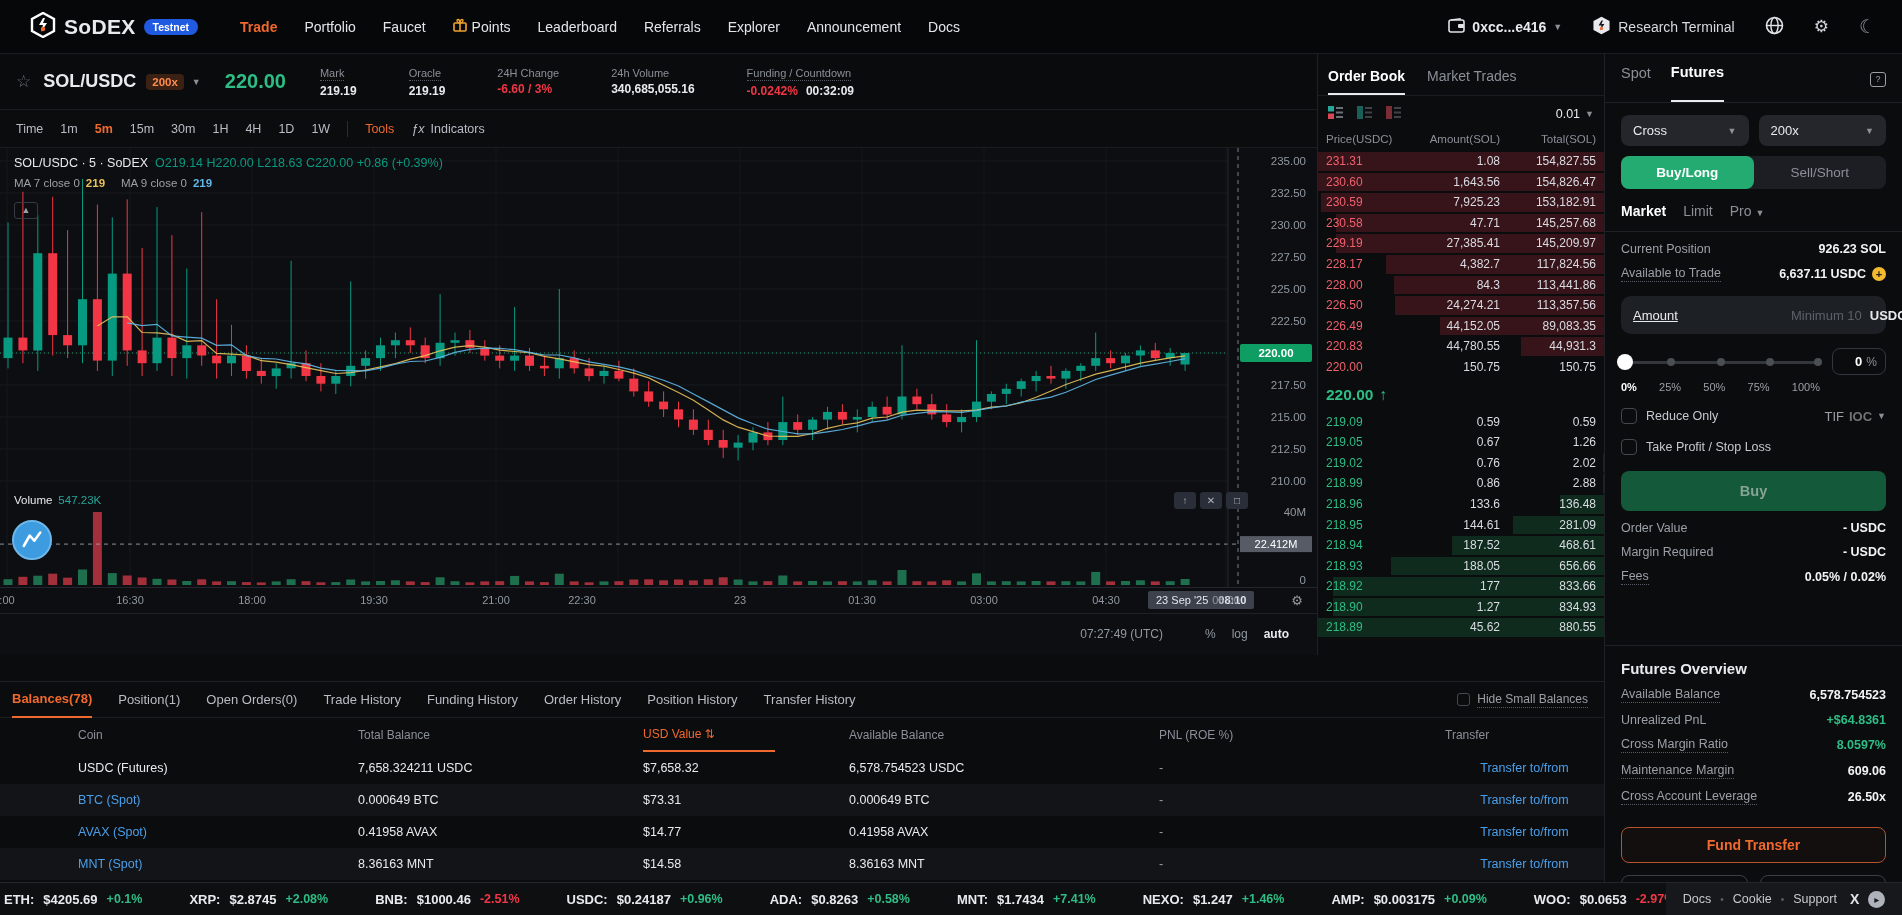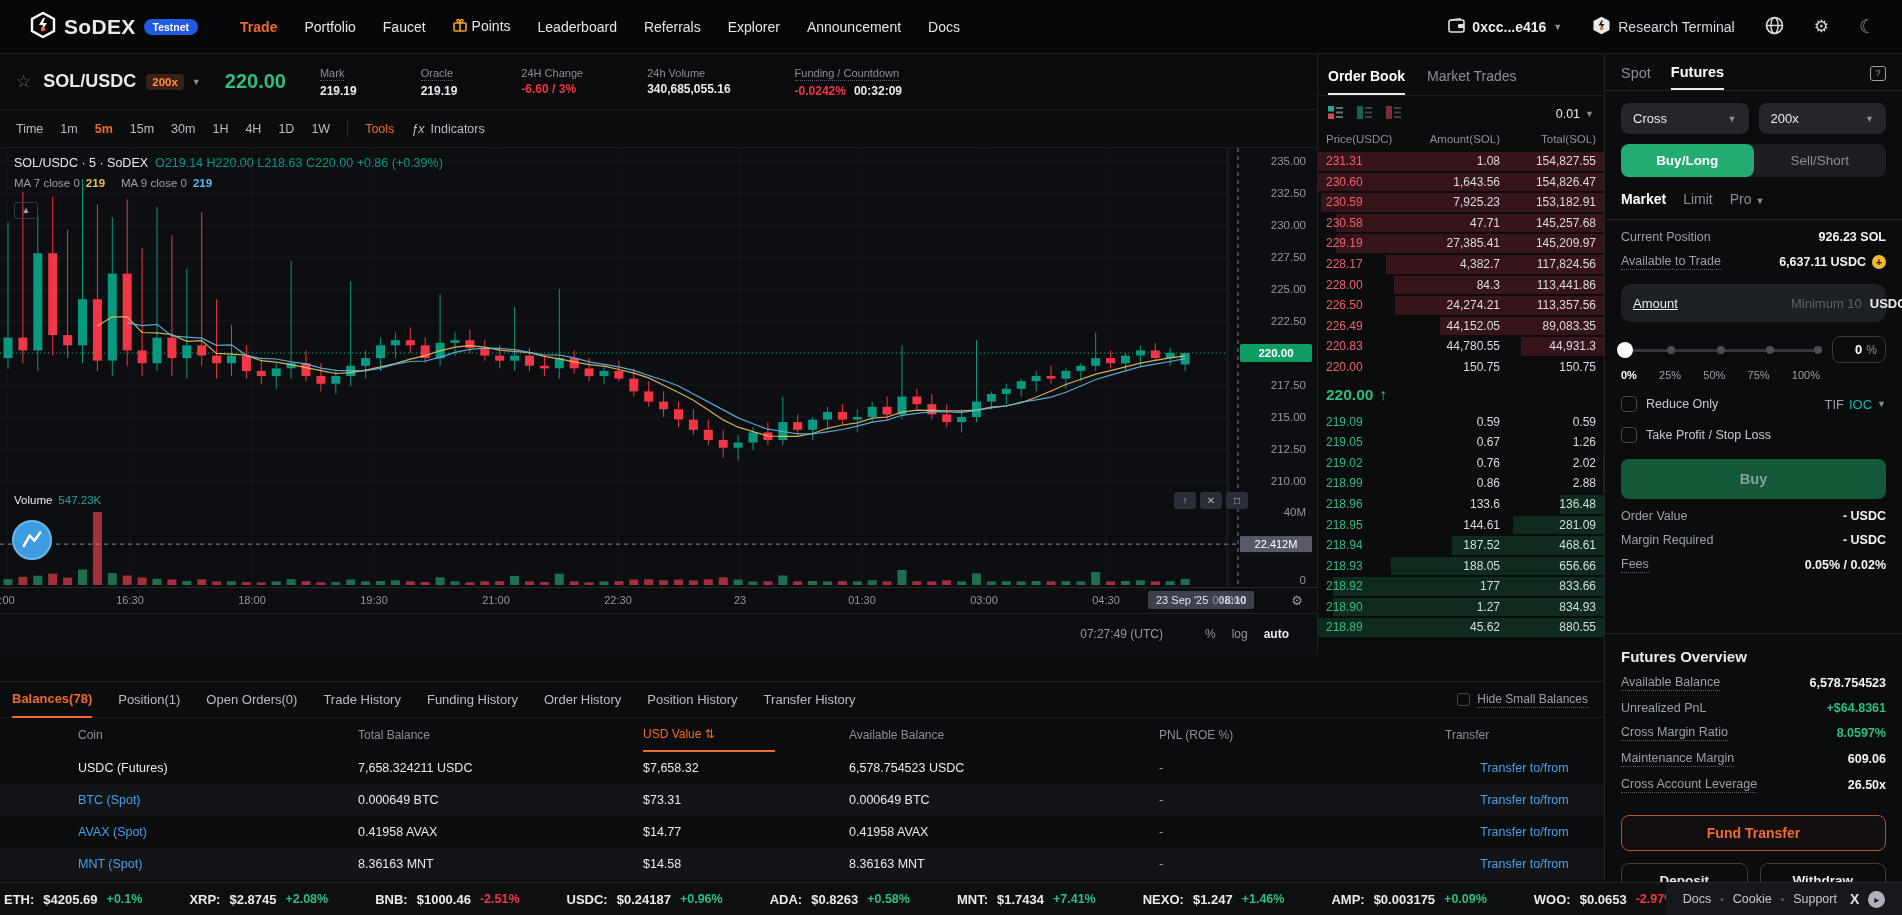--- a/index.html
+++ b/index.html
@@ -5,21 +5,21 @@
   * { margin:0; padding:0; box-sizing:border-box; }
   html,body { width:1902px; height:915px; overflow:hidden; }
   body { background:#0b0c0e; color:#e8eaed; font-family:"Liberation Sans",sans-serif; font-size:13px; position:relative; }
 
   
   .nav { height:54px; background:#060708; border-bottom:1px solid #1b1d21; display:flex; align-items:center; padding:0 26px 0 30px; }
   .brand { display:flex; align-items:center; gap:8px; margin-right:42px; }
   .brand-name { font-size:21px; font-weight:bold; letter-spacing:.3px; }
   .testnet { background:#1f5ae0; color:#fff; font-size:10.5px; padding:2px 9px; border-radius:10px; font-weight:bold; }
   .nav-items { display:flex; align-items:center; gap:27px; }
-  .nav-item { color:#e3e5e9; font-size:14px; cursor:pointer; display:flex; align-items:flex-start; gap:5px; }
+  .nav-item { color:#e3e5e9; font-size:14px; cursor:pointer; display:flex; align-items:flex-end; gap:5px; }
   .nav-item.active { color:#f0692e; font-weight:bold; }
   .nav-right { margin-left:auto; display:flex; align-items:center; gap:30px; }
   .wallet-chip { display:flex; align-items:center; gap:7px; font-size:14px; font-weight:bold; }
   .rt { display:flex; align-items:center; gap:7px; font-size:14px; color:#d6d9de; }
   .icon-btn { color:#cfd2d8; font-size:17px; line-height:1; }
   .caret { color:#8a8f98; font-size:9px; }
   .moon { color:#8a8f98; font-size:19px; }
 
   
   .main { display:flex; height:861px; }
@@ -28,21 +28,21 @@
   .chart-col { width:1318px; display:flex; flex-direction:column; border-right:1px solid #1f2126; }
   .ob-col { width:286px; background:#0b0c0e; padding-top:4px; }
   .trade-col { width:298px; border-left:1px solid #1f2126; padding:10px 16px 0 16px; position:relative; background:#0b0c0e; }
 
   
   .tickerbar { height:56px; background:#0a0b0d; border-bottom:1px solid #1b1d21; display:flex; align-items:center; padding:0 14px 0 16px; }
   .star { color:#6b7077; font-size:17px; margin-right:12px; }
   .pair { font-size:18px; font-weight:bold; margin-right:10px; }
   .lev-badge { background:#3a2113; color:#ff8c4c; font-size:11.5px; font-weight:bold; padding:2px 6px; border-radius:4px; margin-right:8px; }
   .last-price { color:#2ebd85; font-size:20px; font-weight:bold; margin-left:24px; }
-  .stats { display:flex; margin-left:34px; gap:12px;justify-content:space-between; }
+  .stats { display:flex; margin-left:34px; gap:0;justify-content:space-between; }
   .stat { margin-right:52px; }
   .stat-label { font-size:11px; color:#8a8f98; display:inline-block; margin-bottom:3px; }
   .stat-label.dotted { border-bottom:1px dotted #565b63; padding-bottom:1px; }
   .stat-vals { font-size:12px; color:#e8eaed; display:flex; gap:8px; font-weight:bold; }
   .red { color:#f23645 !important; }
   .green { color:#2ebd85 !important; }
 
   
   .tfbar { height:38px; border-bottom:1px solid #1b1d21; display:flex; align-items:center; padding-left:16px; gap:17px; font-size:12.5px; color:#b8bcc4; }
   .tf.active { color:#f0692e; font-weight:bold; }
@@ -87,21 +87,21 @@
   .ob-row span { position:relative; }
   .ob-row span:nth-child(3), .ob-row span:nth-child(4) { text-align:right; color:#d9dce3; }
   .ask .price { color:#f0616d; }
   .bid .price { color:#2ebd85; }
   .ask .depth { background:#371419; }
   .bid .depth { background:#0f2b1d; }
   .ob-mid { height:34px; display:flex; align-items:center; gap:6px; padding:0 8px; color:#2ebd85; font-size:15.5px; font-weight:bold; }
 
   
   .tp-tabs { display:flex; gap:20px; font-size:14.5px; align-items:center; }
-  .tp-tab { color:#8a8f98; padding-bottom:8px; }
+  .tp-tab { color:#8a8f98; padding-bottom:20px; }
   .tp-tab.active { color:#fff; font-weight:bold; border-bottom:2px solid #e8eaed; }
   .manual-icon { margin-left:auto; width:16px; height:15px; border:1.5px solid #9aa0a6; border-radius:3px; color:#9aa0a6; font-size:9px; text-align:center; line-height:13px; margin-bottom:8px; }
   .tp-divider { height:1px; background:#1f2126; margin:0 -16px; }
   .pill-row { display:flex; gap:10px; margin:12px 0 10px 0; }
   .pill { flex:1; background:#24262c; border-radius:8px; height:31px; display:flex; align-items:center; justify-content:space-between; padding:0 12px; font-size:13px; }
   .side-switch { background:#1c1e24; border-radius:8px; height:33px; display:flex; margin-bottom:14px; }
   .side-switch .buy-long { flex:1; background:#23ab72; border-radius:8px; color:#fff; font-weight:bold; display:flex; align-items:center; justify-content:center; font-size:13.5px; }
   .side-switch .sell-short { flex:1; color:#8a8f98; display:flex; align-items:center; justify-content:center; font-size:13.5px; }
   .otype-row { display:flex; gap:17px; align-items:center; font-size:14px; padding-bottom:12px; }
   .otype { color:#8a8f98; }
@@ -122,21 +122,21 @@
   .slider .dot { position:absolute; top:4.5px; width:8px; height:8px; background:#4a4f55; border-radius:50%; transform:translateX(-50%); }
   .slider .knob { position:absolute; top:0; left:0; width:16px; height:16px; background:#fff; border-radius:50%; transform:translateX(-25%); }
   .pct-box { width:54px; height:27px; border:1px solid #33373d; border-radius:8px; display:flex; align-items:center; justify-content:flex-end; padding:0 8px; gap:4px; }
   .pct-box .pv { font-weight:bold; color:#fff; font-size:13px; }
   .pct-box .pu { color:#8a8f98; font-size:12px; }
   .slider-labels { display:flex; justify-content:space-between; font-size:11px; color:#9aa0a6; margin:6px 66px 0 0; }
   .slider-labels span:first-child { color:#fff; font-weight:bold; }
   .check-row { display:flex; align-items:center; margin-top:15px; gap:9px; font-size:12.5px; color:#c6c9cf; }
   .checkbox { width:16px; height:16px; border:1.5px solid #44484f; border-radius:4px; }
   .tif { margin-left:auto; display:flex; gap:5px; align-items:center; font-size:13px; }
-  .tif .t1 { color:#9aa0a6; } .tif .t2 { color:#14b8a6; font-weight:normal; }
+  .tif .t1 { color:#9aa0a6; } .tif .t2 { color:#737373; font-weight:bold; }
   .buy-btn { margin-top:16px; height:40px; background:#15593b; border-radius:8px; color:#86a393; font-size:14.5px; font-weight:bold; display:flex; align-items:center; justify-content:center; }
   .fo-title { font-size:15px; font-weight:bold; margin-top:14px; }
   .fund-btn { margin-top:22px; height:36px; border:1px solid #b5542b; border-radius:8px; color:#f0692e; font-size:14px; font-weight:bold; display:flex; align-items:center; justify-content:center; background:rgba(240,105,46,.04); }
   .dw-row { display:flex; gap:12px; margin-top:12px; }
   .dw-btn { flex:1; height:34px; border:1px solid #3a3e45; border-radius:8px; color:#e8eaed; font-size:13.5px; font-weight:bold; display:flex; align-items:center; justify-content:center; }
 
   
   .bottom-panel { flex:1; border-top:1px solid #1f2126; background:#0b0c0e;margin-top:26px; }
   .bp-tabs { display:flex; align-items:center; gap:26px; padding:0 16px 0 12px; height:36px; border-bottom:1px solid #1b1d21; font-size:13px; }
   .bp-tab { color:#b8bcc4; height:36px; display:flex; align-items:center; }
@@ -610,21 +610,21 @@
             <div class="time-badge">
               <span>23 Sep '25</span>
               <span style="font-weight:bold">08:10</span>
             </div>
             <span class="axis-gear">⚙</span>
           <span class="tick" style="left: 7px;">:00</span>
               <span class="tick" style="left: 130px;">16:30</span>
               <span class="tick" style="left: 252px;">18:00</span>
               <span class="tick" style="left: 374px;">19:30</span>
               <span class="tick" style="left: 496px;">21:00</span>
-              <span class="tick" style="left: 618px;">22:30</span>
+              <span class="tick" style="left: 582px;">22:30</span>
               <span class="tick" style="left: 740px;">23</span>
               <span class="tick" style="left: 862px;">01:30</span>
               <span class="tick" style="left: 984px;">03:00</span>
               <span class="tick" style="left: 1106px;">04:30</span>
               <span class="tick" style="left: 1226px;">06:00</span>
             </div>
 
           <div class="chart-bottom">
             <span class="clock">07:27:49 (UTC)</span>
             <span>%</span>

